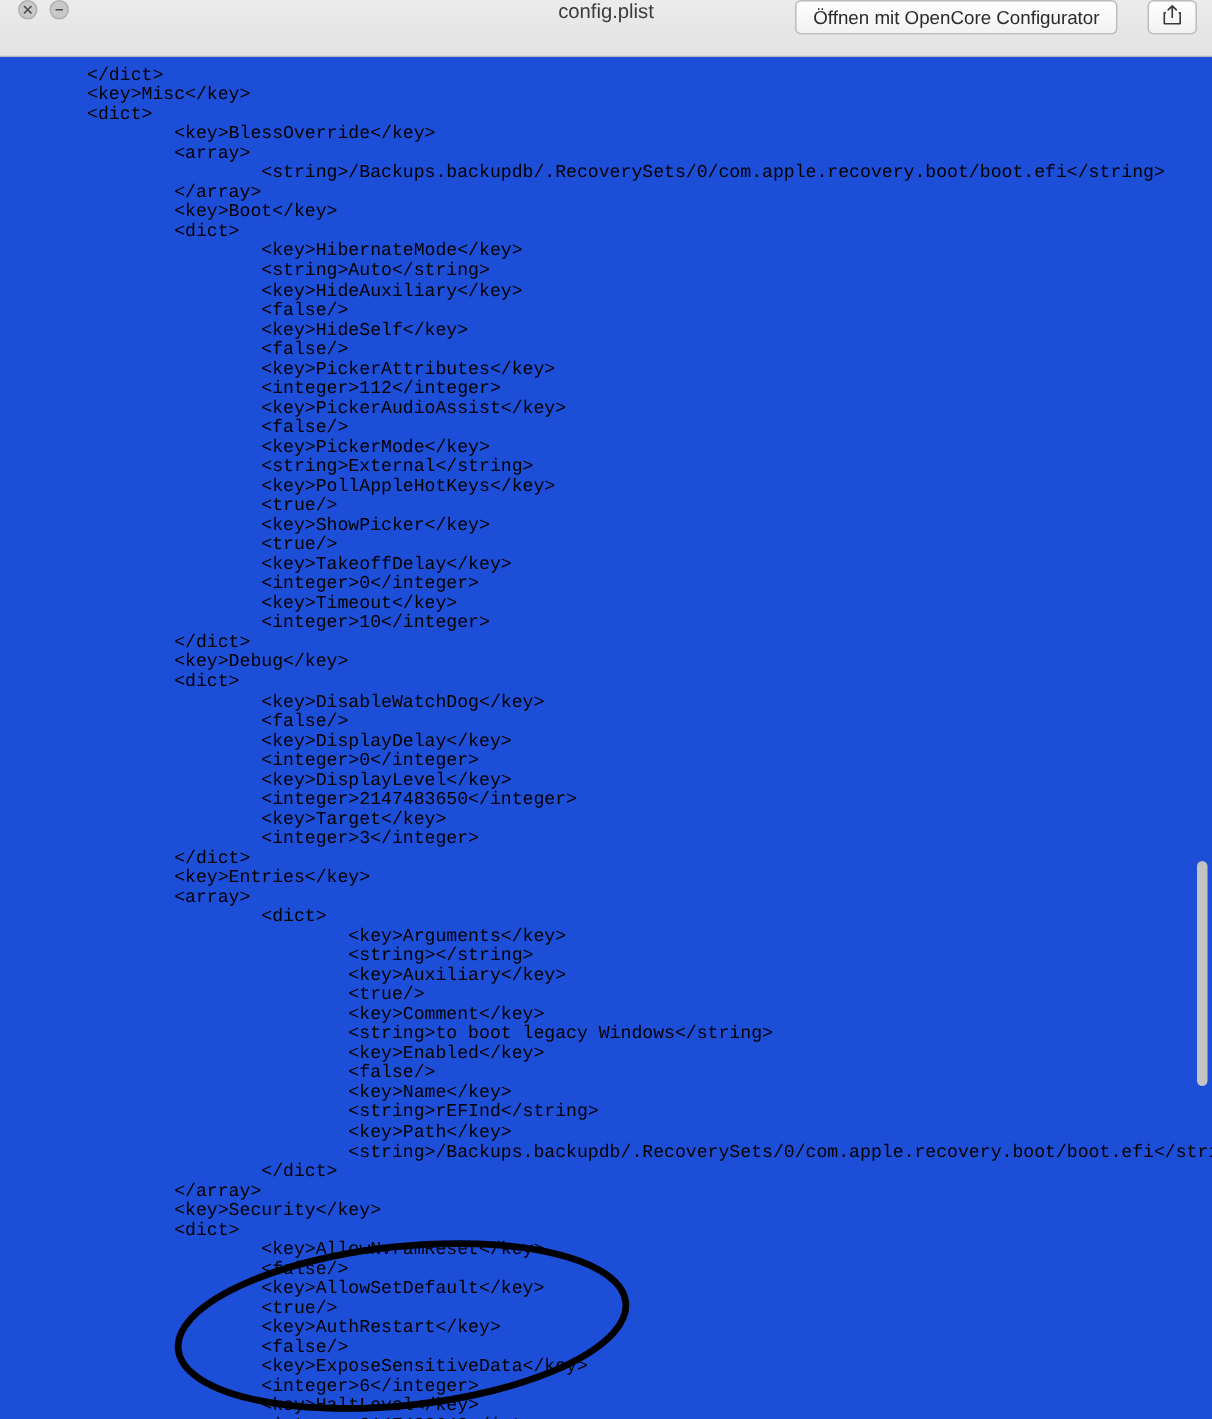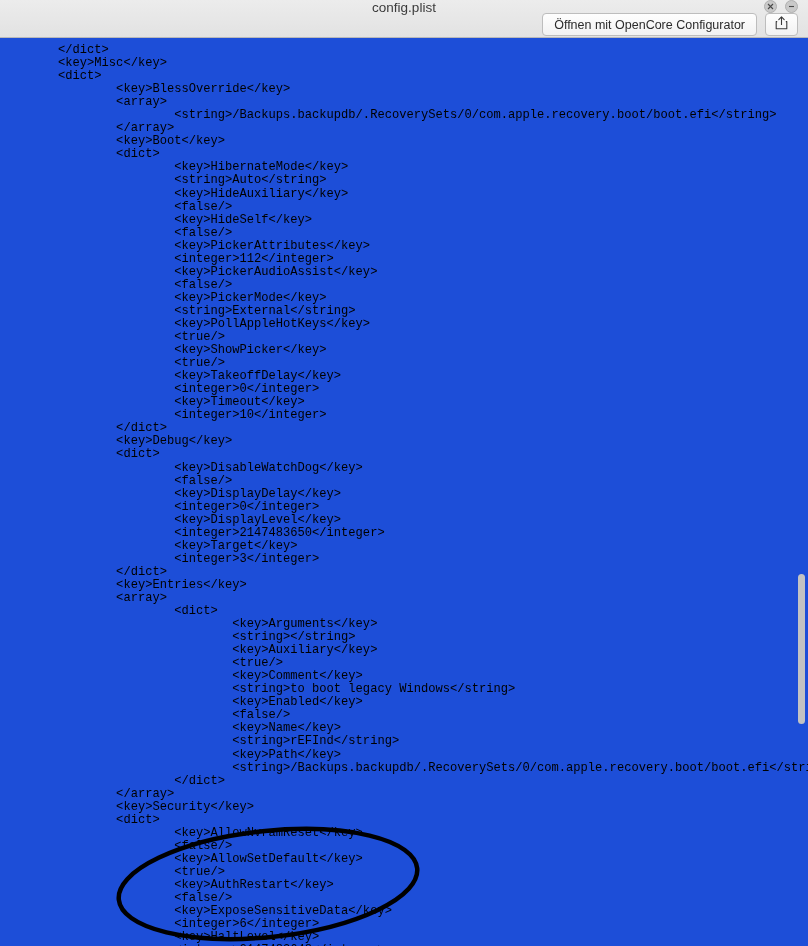--- a/index.html
+++ b/index.html
@@ -22,25 +22,24 @@
     display: flex;
     flex-direction: column;
   }
   
   .titlebar {
     height: 38px;
     min-height: 38px;
     background: linear-gradient(to bottom, #ececec 0%, #e2e2e2 100%);
     border-bottom: 1px solid #b9b9b9;
     display: flex;
-    align-items: flex-end;
+    align-items: flex-start;
     position: relative;
     padding: 0 10px;
     box-sizing: border-box;
-    flex-direction: column;
   }
   .traffic {
     display: flex;
     align-items: center;
     gap: 8px;
     margin-left: 2px;
   }
   .dot {
     width: 13px;
     height: 13px;
@@ -61,21 +60,21 @@
     text-align: center;
     font-size: 13.5px;
     color: #3b3b3b;
     pointer-events: none;
     font-family: "Liberation Sans", sans-serif;
   }
   .titlebar-right {
     margin-left: auto;
     display: flex;
     align-items: center;
-    gap: 8px;
+    gap: 20px;
     z-index: 2;
   }
   .open-with-btn {
     background: linear-gradient(to bottom, #fefefe 0%, #f2f2f2 100%);
     border: 1px solid #bdbdbd;
     border-radius: 4px;
     font-size: 12.5px;
     color: #2b2b2b;
     padding: 4px 11px 5px 11px;
     height: 23px;

